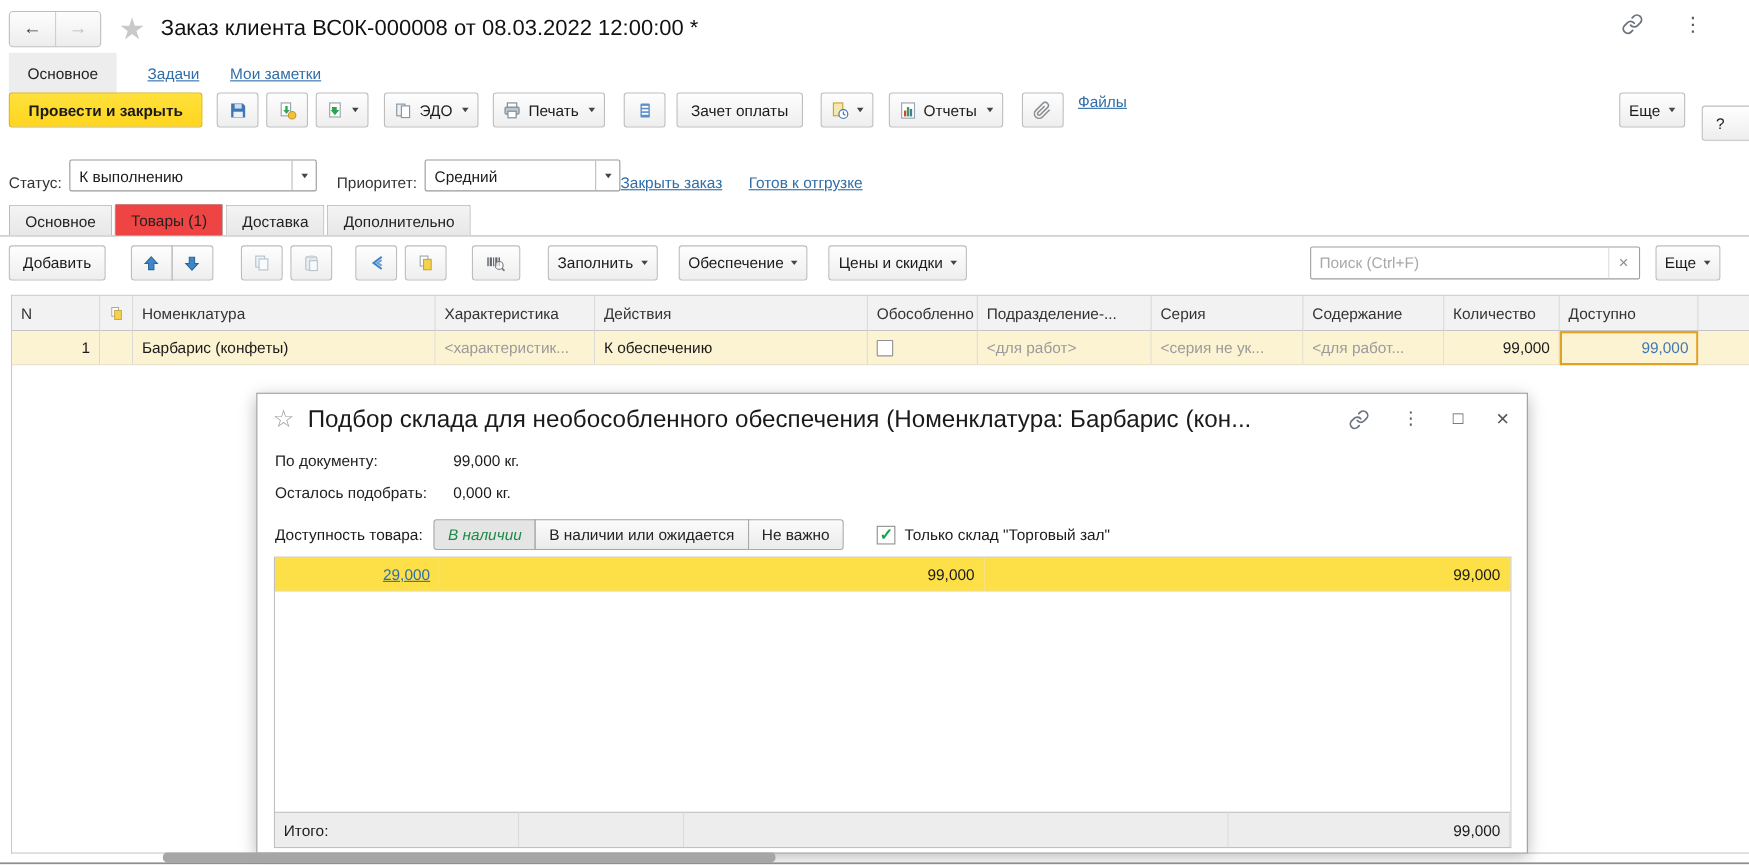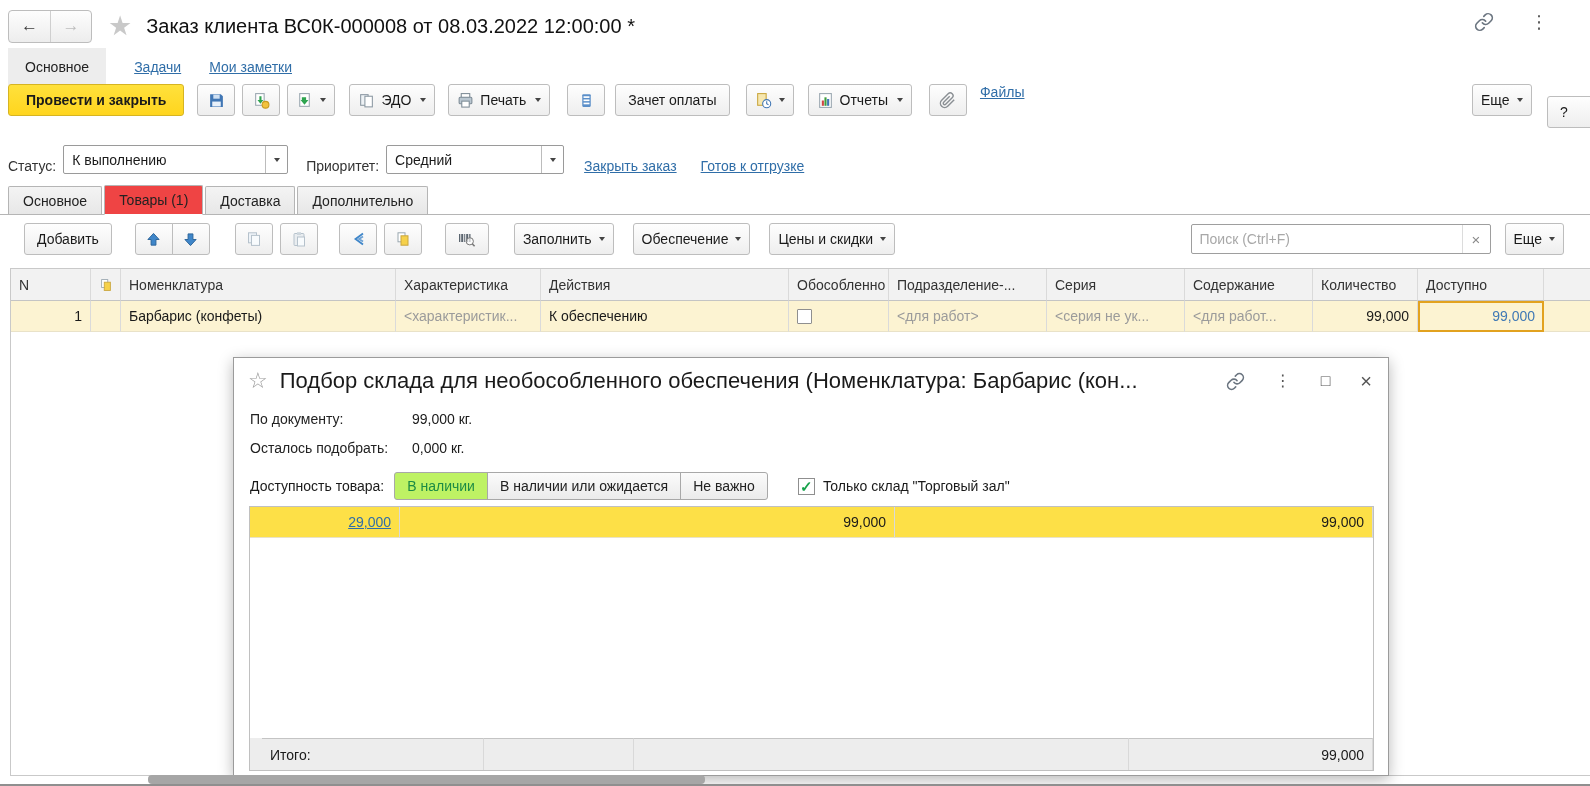--- a/index.html
+++ b/index.html
@@ -47,21 +47,21 @@
   .status-row { position:absolute; top:142px; left:8px; height:32px; display:flex; align-items:flex-end; }
   .status-row .lbl { color:#333; }
 
   
   .dtabs { position:absolute; top:186px; left:0; right:0; height:29px; border-bottom:1px solid #b5b5b5; padding-left:8px; display:flex; align-items:flex-end; }
   .dtab { height:28px; display:flex; align-items:center; padding:0 14px; border:1px solid #b5b5b5; border-bottom:none;
           background:linear-gradient(#f4f4f4,#e7e7e7); margin-right:2px; cursor:pointer; color:#222; border-radius:2px 2px 0 0; }
   .dtab.active { background:#ef4444; margin-bottom:-1px; height:30px; border-bottom:1px solid #fff; }
 
   
-  .tbl-toolbar { position:absolute; top:221px; left:24px; right:0; height:36px; display:flex; align-items:center; }
+  .tbl-toolbar { position:absolute; top:221px; left:8px; right:0; height:36px; display:flex; align-items:center; }
   .search-wrap { position:relative; margin-left:auto; margin-right:14px; }
   .search-input { width:300px; height:30px; border:1px solid #9e9e9e; border-radius:2px; padding:0 30px 0 8px; font-size:14px; font-family:inherit; color:#222; }
   .search-input::placeholder { color:#a8a8a8; }
   .search-clear { position:absolute; right:1px; top:1px; width:28px; height:28px; display:flex; align-items:center; justify-content:center;
                   color:#8a8a8a; border-left:1px solid #dcdcdc; cursor:pointer; font-size:15px; }
 
   
   .goods-frame { position:absolute; top:268px; left:10px; right:-2px; bottom:10px; border:1px solid #c9c9c9; border-right:none; background:#fff; }
   .g-row { display:flex; }
   .g-h { background:#f2f2f2; }
@@ -89,33 +89,33 @@
   .m-controls { display:flex; align-items:center; gap:30px; margin-left:12px; color:#555; }
   .m-controls .mc { cursor:pointer; font-size:16px; line-height:1; }
   .m-line { display:flex; align-items:center; padding-left:16px; height:29px; }
   .m-lbl { width:162px; color:#222; }
   .m-avail { display:flex; align-items:center; padding-left:16px; margin-top:9px; height:30px; }
   .seg { display:inline-flex; margin-left:2px; }
   .seg-btn { height:28px; display:flex; align-items:center; padding:0 12px; border:1px solid #a8a8a8; margin-left:-1px;
              background:linear-gradient(#fbfbfb,#ebebeb); cursor:pointer; white-space:nowrap; color:#222; }
   .seg-btn:first-child { border-radius:3px 0 0 3px; margin-left:0; }
   .seg-btn:last-child { border-radius:0 3px 3px 0; }
-  .seg-btn.sel { background:#bef264; color:#1c8b45; }
+  .seg-btn.sel { background:#e5e5e5; color:#1c8b45;font-style:italic; }
   .m-cb-wrap { display:flex; align-items:center; margin-left:30px; }
   .m-cb { width:17px; height:17px; border:1px solid #8f8f8f; background:#fff; display:flex; align-items:center; justify-content:center; margin-right:8px; }
   .m-cb .ck { color:#17a24b; font-weight:bold; font-size:15px; line-height:1; }
 
   .m-table { position:absolute; left:15px; top:148px; width:1125px; height:265px; border:1px solid #c0c0c0; display:flex; flex-direction:column; background:#fff; }
   .mt-row { display:flex; }
   .mt-c { border-right:1px solid #d9d9d9; padding:0 8px; display:flex; align-items:center; height:32px; white-space:nowrap; overflow:hidden; }
   .mt-h { background:#f2f2f2; }
   .mt-h .mt-c { border-bottom:1px solid #c4c4c4; color:#333; }
   .mt-d .mt-c { height:31px; background:#fde047; border-bottom:1px solid #e9e2c8; }
   .mt-fill { flex:1; background:#fff; }
-  .mt-f { background:#ededed;padding-left:12px; }
+  .mt-f { background:#ededed; }
   .mt-f .mt-c { border-top:1px solid #c4c4c4; background:#ededed; }
   .mw-wh{width:222px;} .mw-res{width:150px;} .mw-av{width:495px;} .mw-pick{flex:1;}
   .wh-sel { background:#fbe26e !important; outline:2px solid #dfa100; outline-offset:-2px; }
   .pencil { margin-right:6px; }
 </style>
 </head>
 <body>
 
 <div class="page">
 
@@ -267,21 +267,21 @@
           <span class="car" style="margin:0;"></span>
         </span>
     </div>
     <span class="lbl" style="margin-left:18px;">Приоритет:</span>
     <div class="combo" style="width:178px; margin-left:7px;">
       <span class="combo-text">Средний</span>
       <span class="combo-arrow">
           <span class="car" style="margin:0;"></span>
         </span>
     </div>
-    <span class="link" style="margin-left:20px;">Закрыть заказ</span>
+    <span class="link" style="">Закрыть заказ</span>
     <span class="link" style="margin-left:24px;">Готов к отгрузке</span>
   </div>
 
   <div class="dtabs">
     <div class="dtab">Основное</div>
     <div class="dtab active">Товары (1)</div>
     <div class="dtab">Доставка</div>
     <div class="dtab">Дополнительно</div>
   </div>
 

